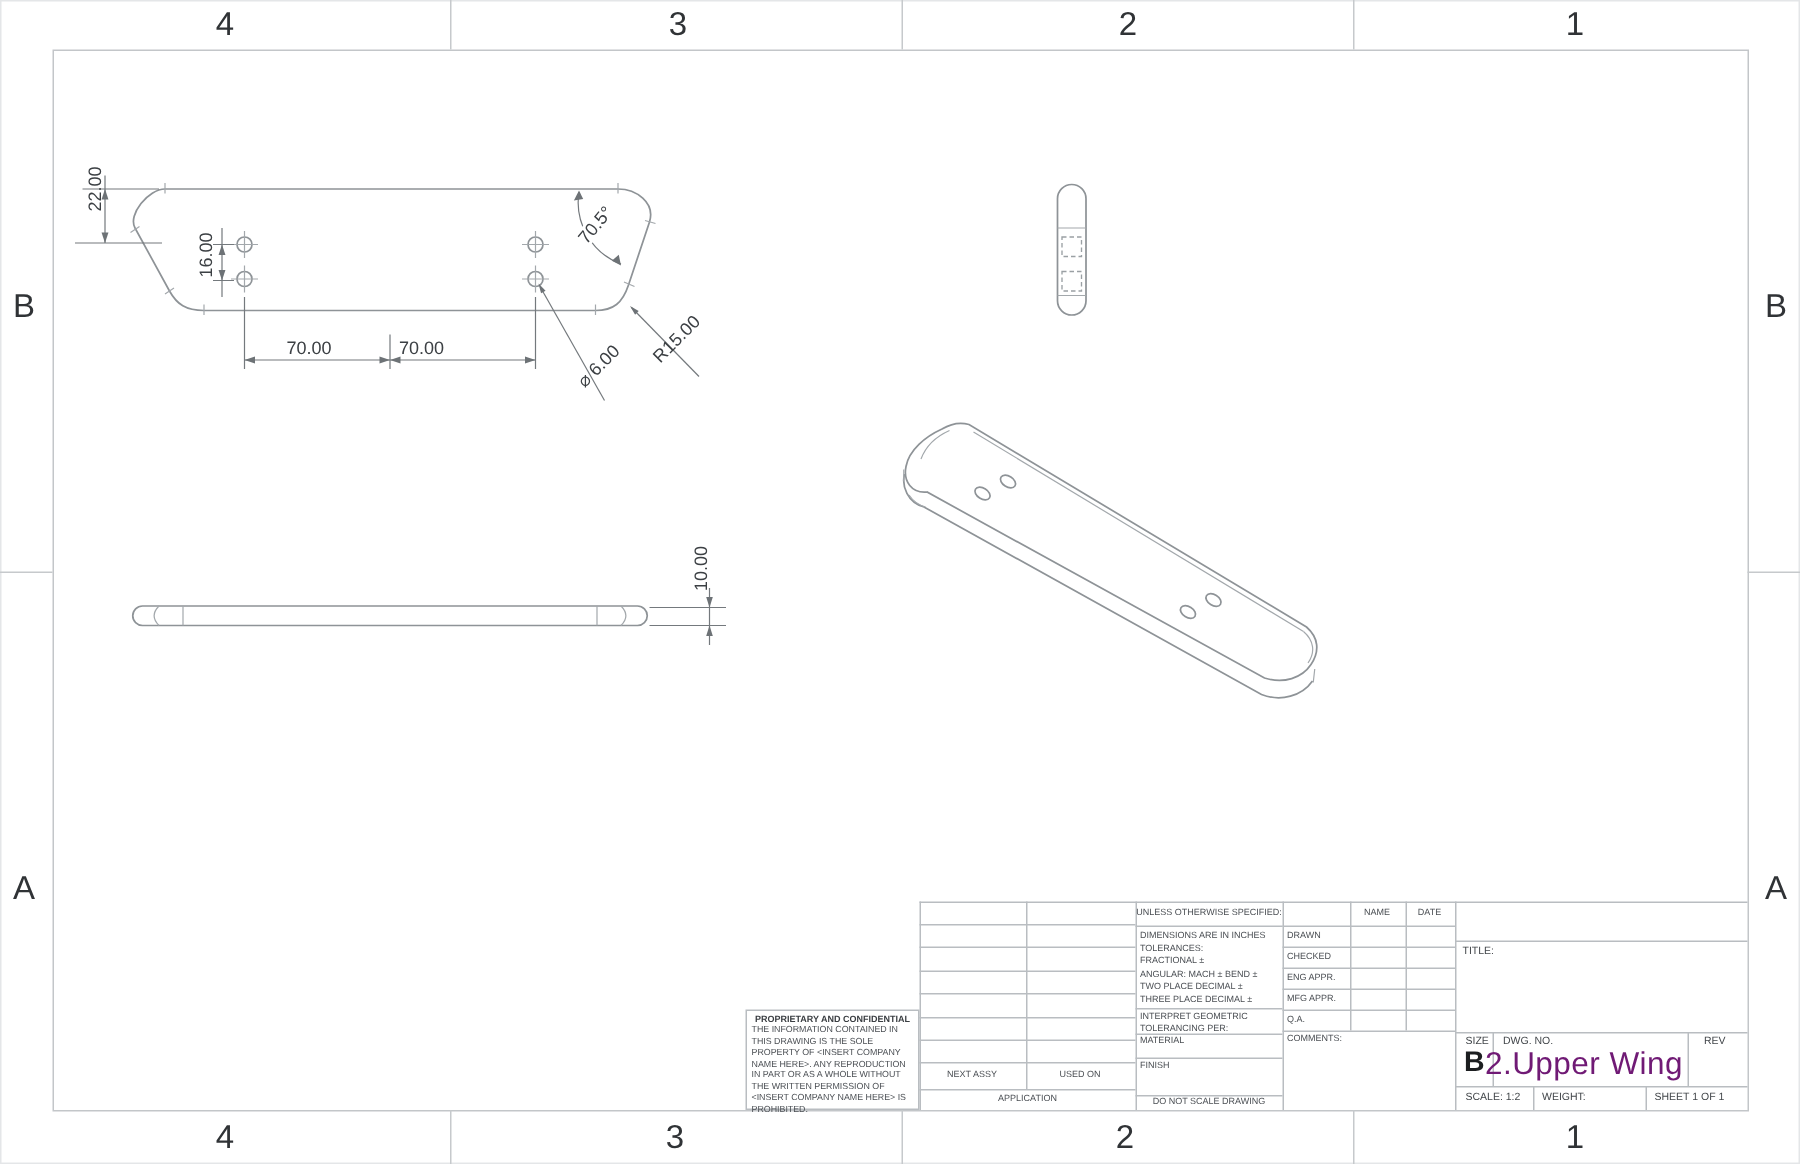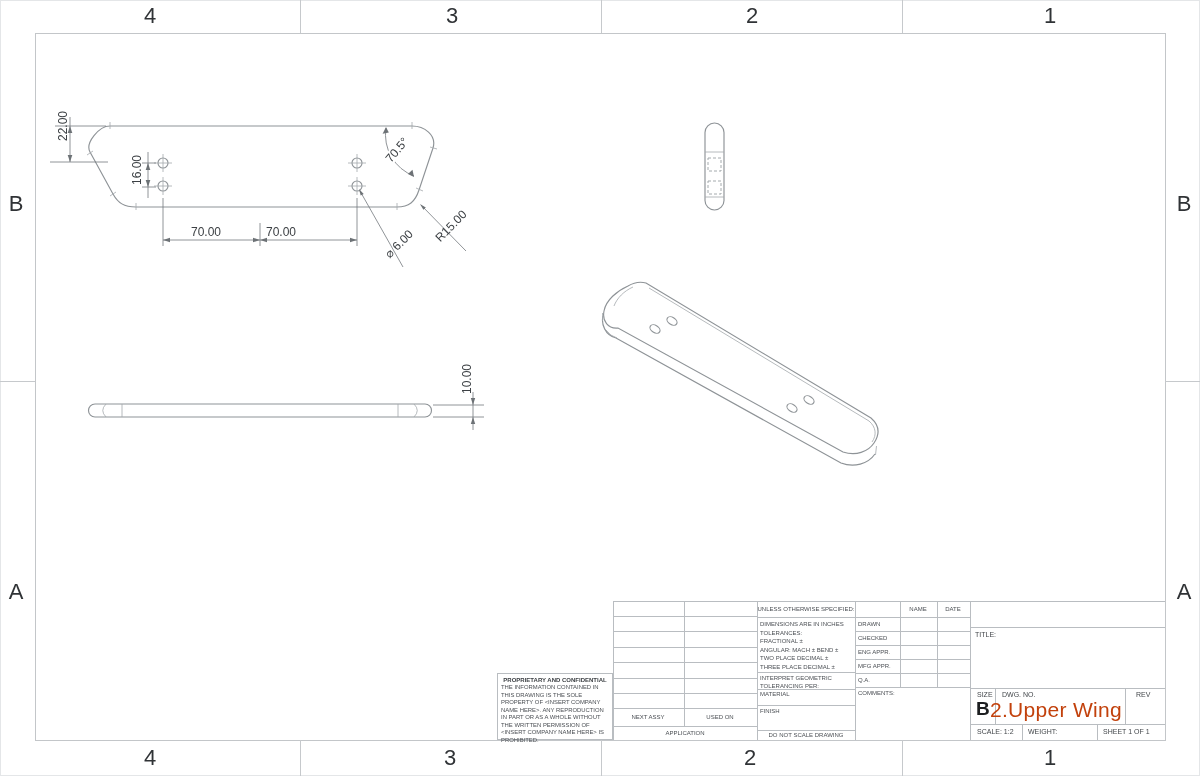--- a/index.html
+++ b/index.html
@@ -31,21 +31,21 @@
   .tb-line.h{height:1px;}
   .tb-line.v{width:1px;}
   .tb-text{position:absolute;font-size:6px;color:#4b4f54;line-height:1;white-space:nowrap;}
   .tb-text.center{transform:translate(-50%,-50%);}
   .tb-block{position:absolute;font-size:6px;color:#4b4f54;line-height:8.5px;white-space:normal;}
   .prop-box{position:absolute;left:497px;top:673px;width:116px;height:67px;
     border:1px solid #b9bdc1;box-sizing:border-box;padding:2px 3px;}
   .prop-head{font-size:6px;font-weight:bold;color:#3a3e42;text-align:center;line-height:8px;}
   .prop-body{font-size:5.9px;color:#4b4f54;line-height:7.5px;}
   .big-size{position:absolute;font-size:19px;font-weight:bold;color:#1c1e20;line-height:1;}
-  .big-dwg{position:absolute;font-size:21px;color:#c2410c;line-height:1;letter-spacing:0.3px;}
+  .big-dwg{position:absolute;font-size:21px;color:#701a75;line-height:1;letter-spacing:0.3px;}
   .mid-label{position:absolute;font-size:7px;color:#43474b;line-height:1;white-space:nowrap;}
 </style>
 </head>
 <body>
 
 <div class="page-edge"></div>
 <div class="sheet-border"></div>
 
 <div class="tick v" style="left:300px;top:0;height:33px;"></div>
 <div class="tick v" style="left:601px;top:0;height:33px;"></div>

